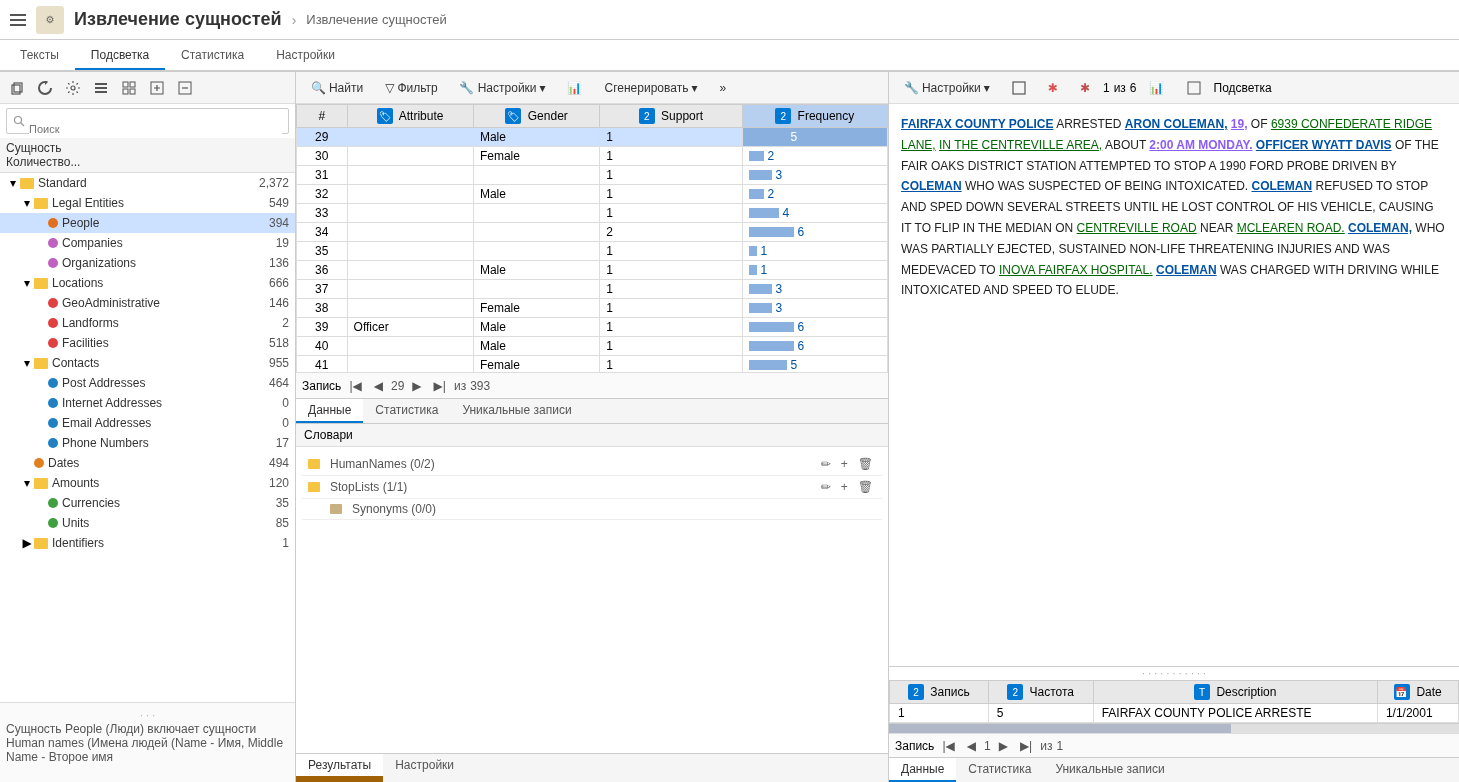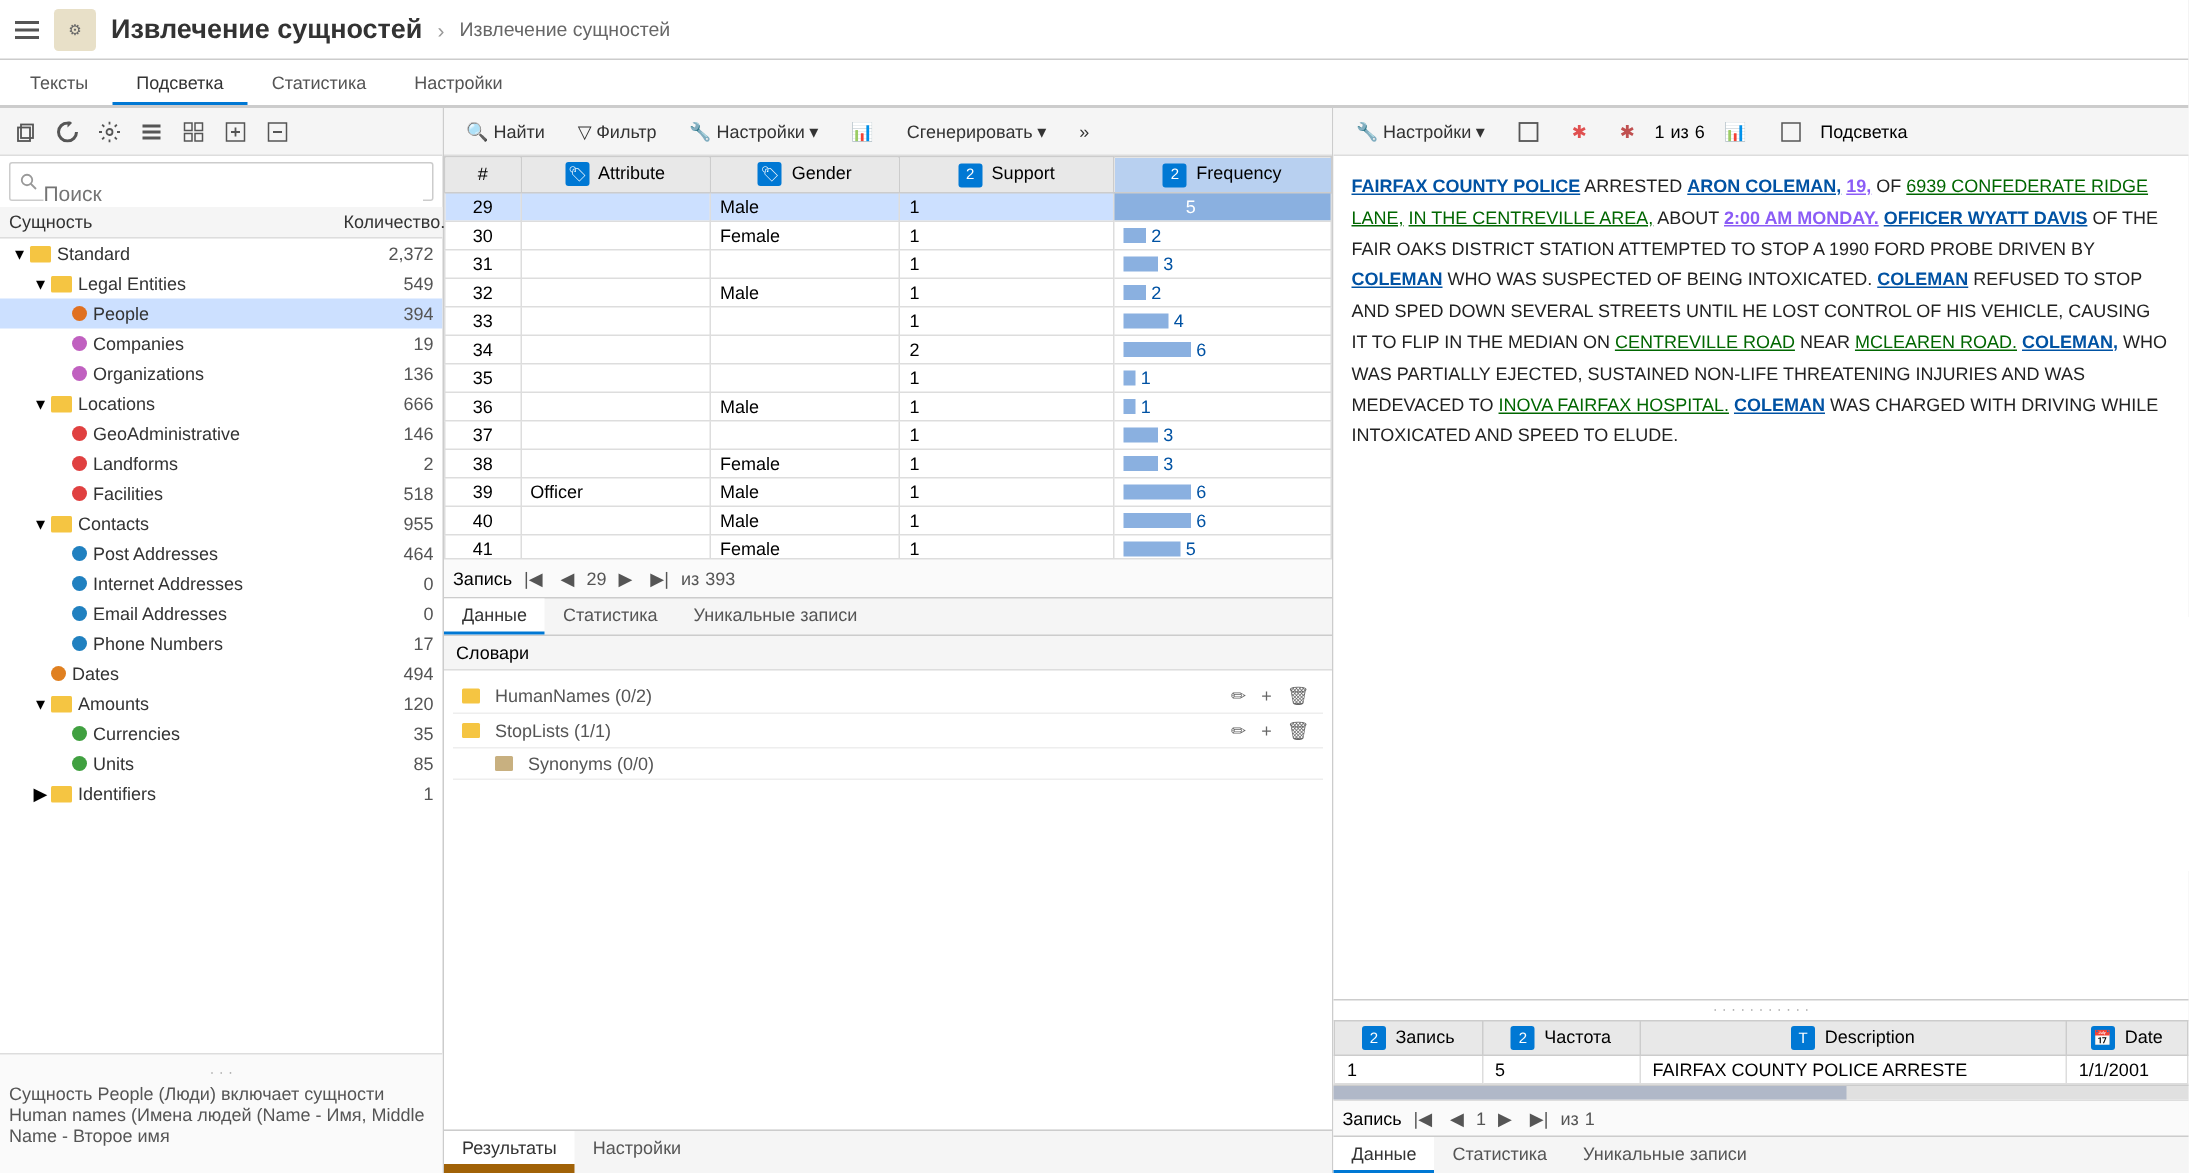--- a/index.html
+++ b/index.html
@@ -40,24 +40,24 @@
     .toolbar-btn {
       width: 22px; height: 22px; cursor: pointer; display: flex; align-items: center;
       justify-content: center; border: 1px solid transparent; border-radius: 2px;
       background: transparent;
     }
     .search-box {
       display: flex; align-items: center; height: 26px; margin: 4px 6px;
       border: 1px solid #ccc; border-radius: 2px; background: #fff; padding: 0 6px;
     }
     .search-box input {
-      border: none; outline: none; font-size: 14px; color: #737373; width: 100%; margin-top: 16px;
+      border: none; outline: none; font-size: 11px; color: #737373; width: 100%; margin-top: 16px;
     }
     .tree-header {
-      display: flex; padding: 3px 6px; background: #f5f5f5; border-bottom: 1px solid #ddd;
+      display: flex; padding: 3px 6px; background: #f5f5f5; border-bottom: 1px solid #ddd; flex-direction: column;
     }
     .tree-header-col1 { flex: 1; color: #333; font-weight: 500; }
     .tree-header-col2 { width: 60px; text-align: right; color: #333; font-weight: 500; }
 
     .tree-area { flex: 1; overflow-y: auto; }
     .tree-item {
       display: flex; align-items: center; padding: 2px 6px; cursor: pointer;
       min-height: 20px;
     }
     .tree-item.selected { background: #cce0ff; }

